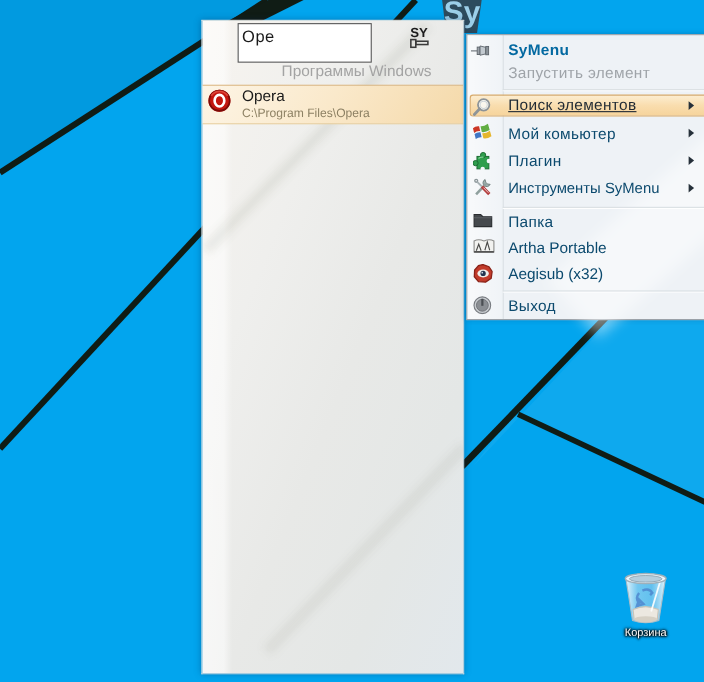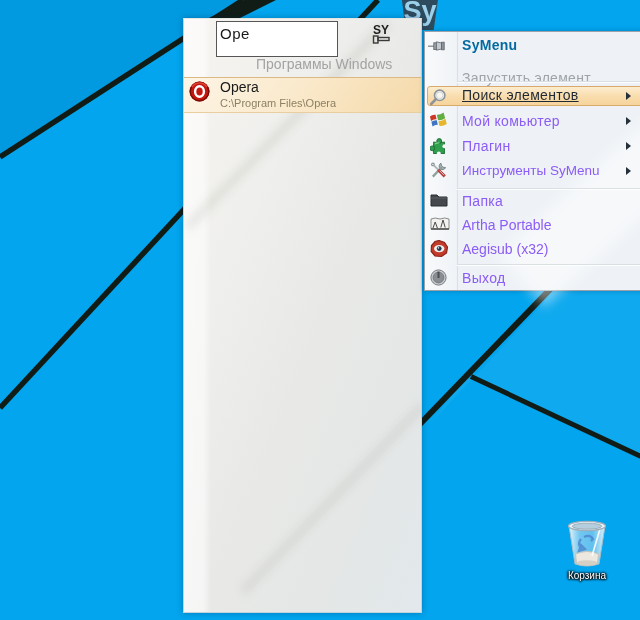--- a/index.html
+++ b/index.html
@@ -33,21 +33,21 @@
 
 #menu{position:absolute;left:424px;top:31px;width:220px;height:260px;
   box-sizing:border-box;border:1px solid #9aa1a8;border-right:none;
   background:#eef2f6;box-shadow:0 0 5px rgba(0,40,90,.3);}
 #menu .gut{position:absolute;left:0;top:0;width:31px;height:100%;
   background:linear-gradient(to right,rgba(255,255,255,.6),rgba(255,255,255,.12));}
 #menu .gutline{position:absolute;left:32px;top:0;width:1px;height:100%;background:rgba(160,170,180,.25);}
 #menu .mband{position:absolute;left:60px;top:120px;width:280px;height:70px;
   background:rgba(255,255,255,.45);transform:rotate(-42deg);filter:blur(6px);}
 .mi{position:absolute;left:0;width:100%;}
-.mi .txt{position:absolute;left:37px;font-size:14px;letter-spacing:.3px;color:#8b5cf6;white-space:nowrap;}
+.mi .txt{position:absolute;left:37px;font-size:14px;letter-spacing:.3px;color:#0c4a6e;white-space:nowrap;}
 .mi .ico{position:absolute;left:5px;}
 .arrow{position:absolute;right:13px;width:0;height:0;border-left:5px solid #26303a;
   border-top:4px solid transparent;border-bottom:4px solid transparent;}
 .sep{position:absolute;left:32px;right:0;height:1px;background:#dadfe3;box-shadow:0 1px 0 rgba(255,255,255,.9);}
 #hl{position:absolute;left:2px;top:54px;width:217px;height:20px;
   border:1px solid #d8a968;border-radius:3px;box-sizing:border-box;
   background:linear-gradient(to bottom,#fcedd0 0%,#f9ddae 50%,#f6d49c 100%);}
 
 
 #syicon{position:absolute;left:401px;top:-8px;width:38px;height:38px;
@@ -130,21 +130,21 @@
     <svg class="ico" style="top:7px;left:3px;" width="18" height="10" viewBox="0 0 18 10">
       <line x1="0" y1="5.2" x2="6" y2="5.2" stroke="#7a8086" stroke-width="1.2"></line>
       <rect x="5.8" y="1.8" width="2.6" height="6.8" fill="#9aa1a8" stroke="#5c636a" stroke-width=".8"></rect>
       <path d="M8.4,0.8 L13.6,2 L13.6,8 L8.4,9.2 Z" fill="#c3cad0" stroke="#5c636a" stroke-width=".8"></path>
       <rect x="13.6" y="1.2" width="2.6" height="7.6" fill="#8d949b" stroke="#5c636a" stroke-width=".8"></rect>
     </svg>
     <div class="txt" style="top:3px;font-weight:bold;color:#0369a1;font-size:14px;">SyMenu</div>
   </div>
 
   <div class="mi" style="top:26px;height:24px;">
-    <div class="txt" style="top:12px;color:#9fa4a9;">Запустить элемент</div>
+    <div class="txt" style="top:0;color:#9fa4a9;">Запустить элемент</div>
   </div>
 
   <div class="sep" style="top:49px;"></div>
 
   <div id="hl"></div>
   <div class="mi" style="top:54px;height:21px;">
     <svg class="ico" style="top:1px;left:5px;" width="19" height="19" viewBox="0 0 19 19">
       <circle cx="9.7" cy="8.3" r="5.2" fill="rgba(250,252,253,.8)" stroke="#8d9499" stroke-width="1.6"></circle>
       <circle cx="9.7" cy="8.3" r="3.3" fill="none" stroke="#cdd4d9" stroke-width="1"></circle>
       <line x1="1.2" y1="17" x2="5.9" y2="12.2" stroke="#8d9499" stroke-width="2.6" stroke-linecap="round"></line>

